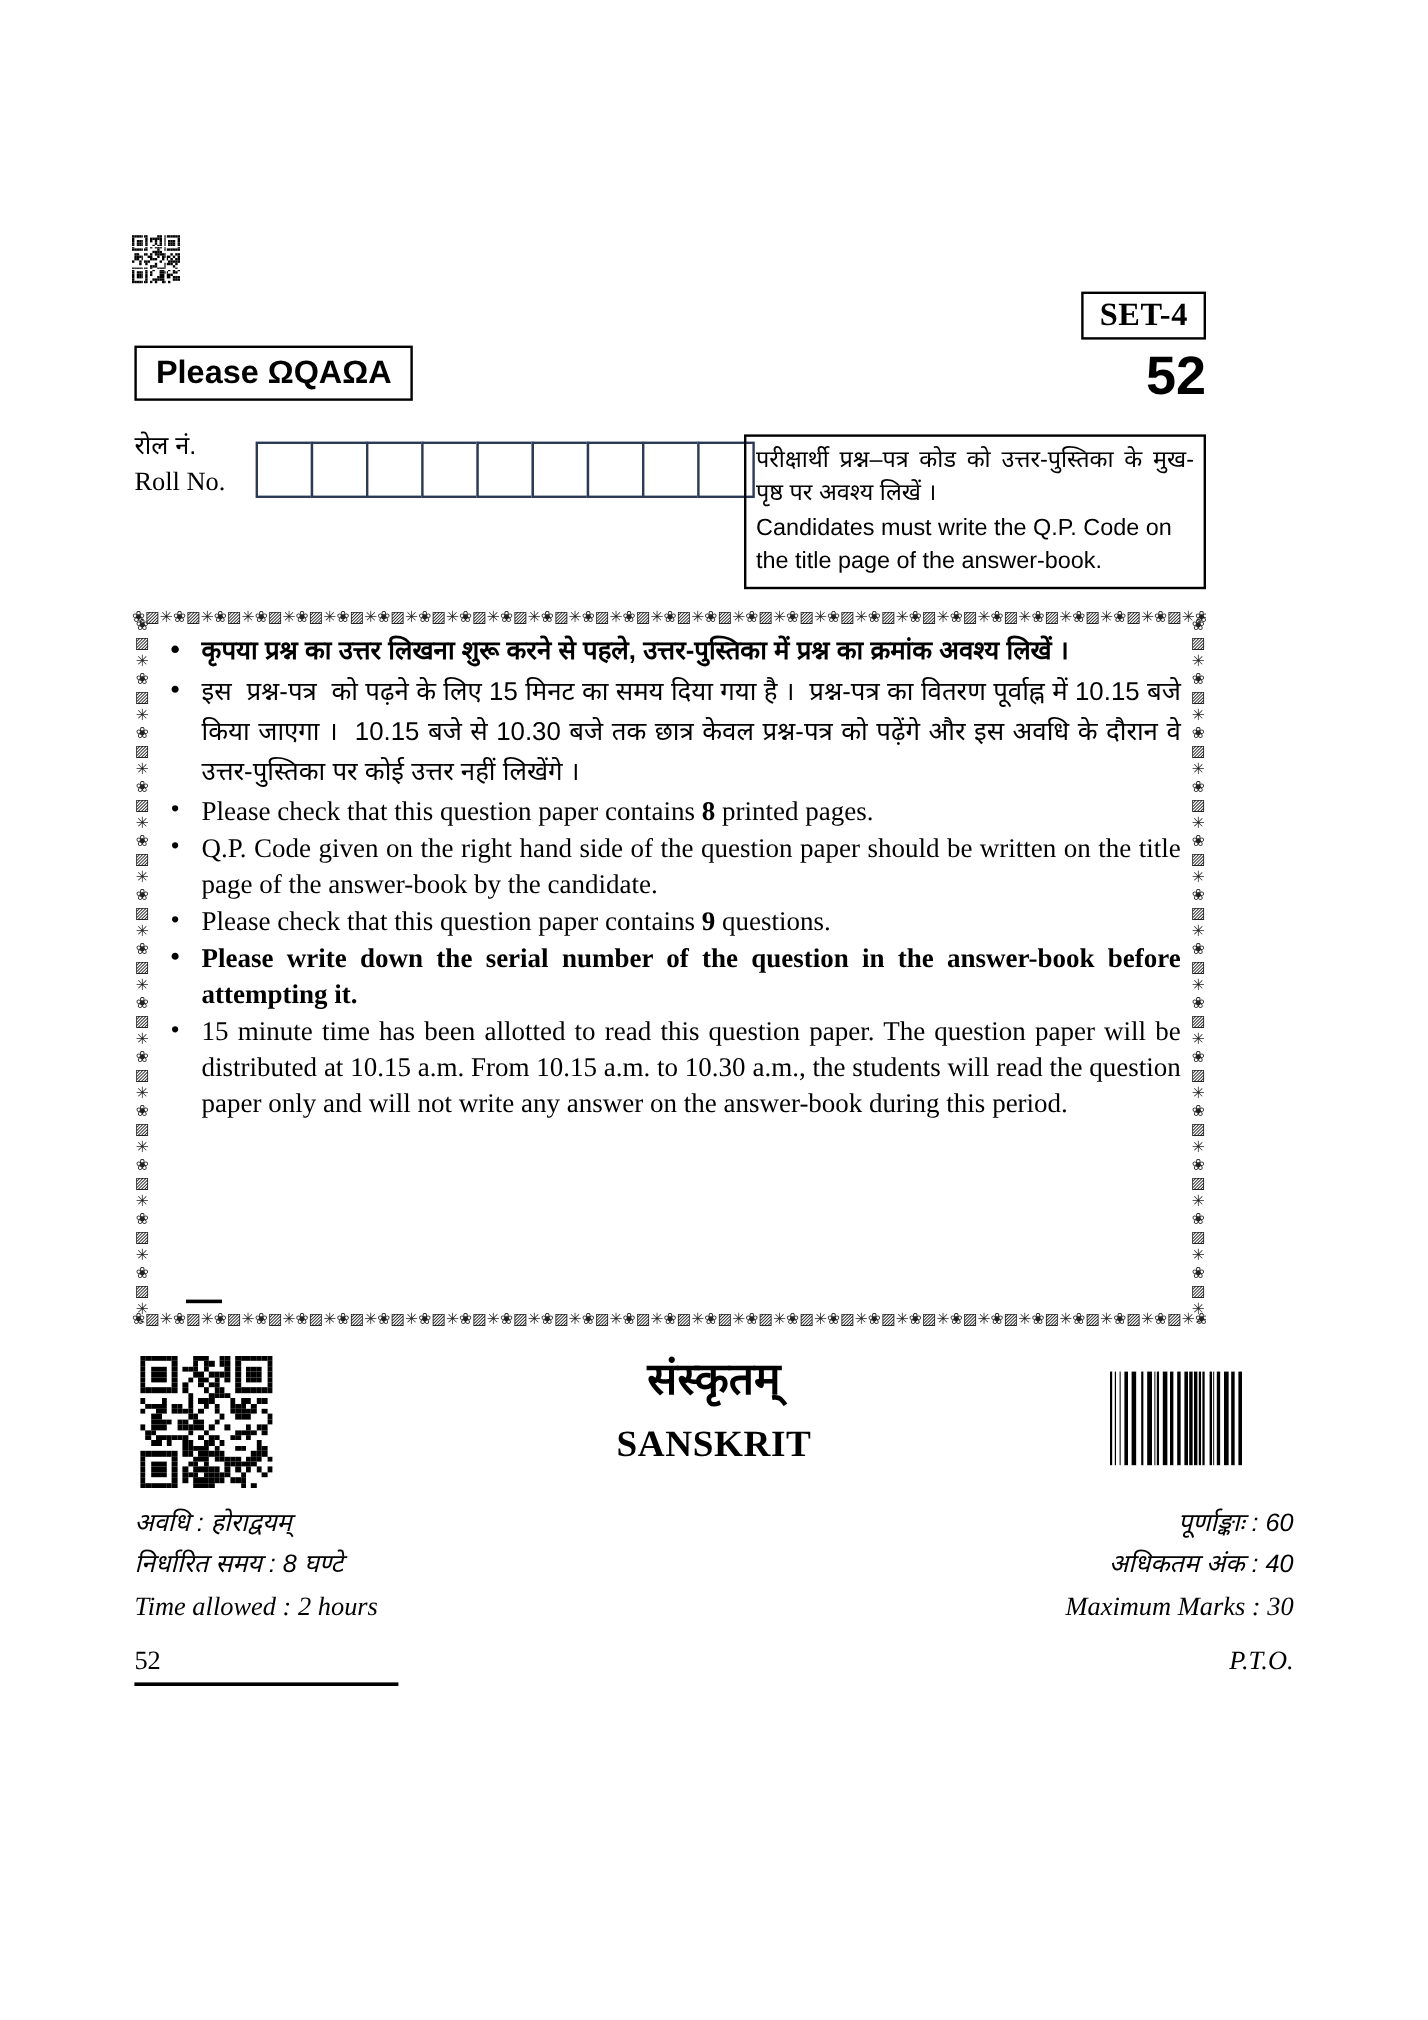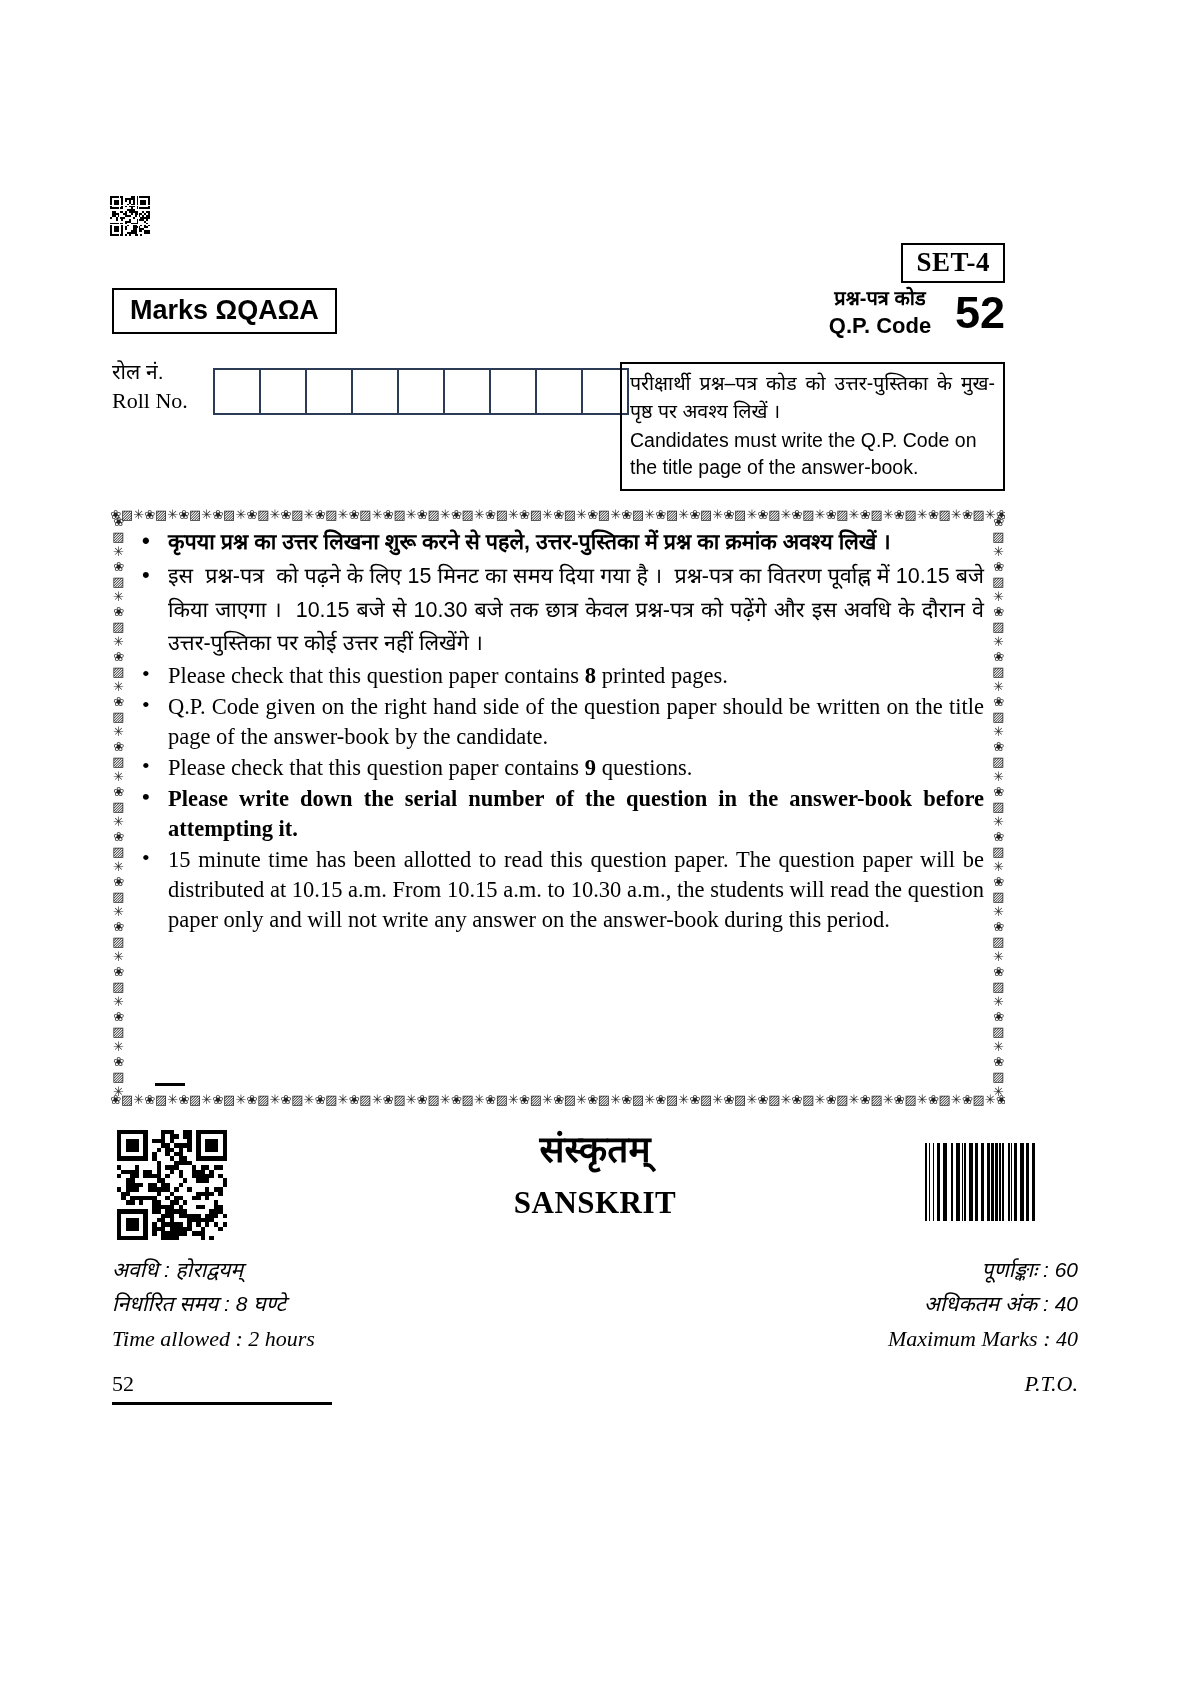--- a/index.html
+++ b/index.html
@@ -561,26 +561,22 @@
       <div class="qr-cell" style="left: 11.4px; top: 38px; width: 1.9px; height: 1.9px;"></div>
       <div class="qr-cell" style="left: 15.2px; top: 38px; width: 1.9px; height: 1.9px;"></div>
       <div class="qr-cell" style="left: 19px; top: 38px; width: 1.9px; height: 1.9px;"></div>
       <div class="qr-cell" style="left: 24.7px; top: 38px; width: 1.9px; height: 1.9px;"></div>
       <div class="qr-cell" style="left: 26.6px; top: 38px; width: 1.9px; height: 1.9px;"></div>
       <div class="qr-cell" style="left: 30.4px; top: 38px; width: 1.9px; height: 1.9px;"></div>
     </div>
 
   <div class="set-box">SET-4</div>
 
-  <div class="series-box">Marks ΩQAΩA</div>
-
-  <div class="qp-label">
-    <span class="hi">प्रश्न-पत्र कोड</span>
-    <span class="en">Q.P. Code</span>
-  </div>
+  <div class="series-box">Please ΩQAΩA</div>
+
   <div class="qp-number">52</div>
 
   <div class="roll-label">
     <span class="hi">रोल नं.</span>
     <span class="en">Roll No.</span>
   </div>
   <div class="roll-grid" id="roll-grid">
       <div class="roll-cell"></div>
       <div class="roll-cell"></div>
       <div class="roll-cell"></div>
@@ -993,20 +989,20 @@
   <div class="subj-en">SANSKRIT</div>
 
   <div class="meta-left">
     <span class="l1">अवधि : होराद्वयम्</span>
     <span class="l2">निर्धारित समय : 8 घण्टे</span>
     <span class="l3">Time allowed : 2 hours</span>
   </div>
   <div class="meta-right">
     <span class="l1">पूर्णाङ्काः : 60</span>
     <span class="l2">अधिकतम अंक : 40</span>
-    <span class="l3">Maximum Marks : 40</span>
+    <span class="l3">Maximum Marks : 30</span>
   </div>
 
   <div class="foot-code">52</div>
   <div class="foot-rule"></div>
   <div class="foot-pto">P.T.O.</div>
 
 </div>
 
 </body></html>

